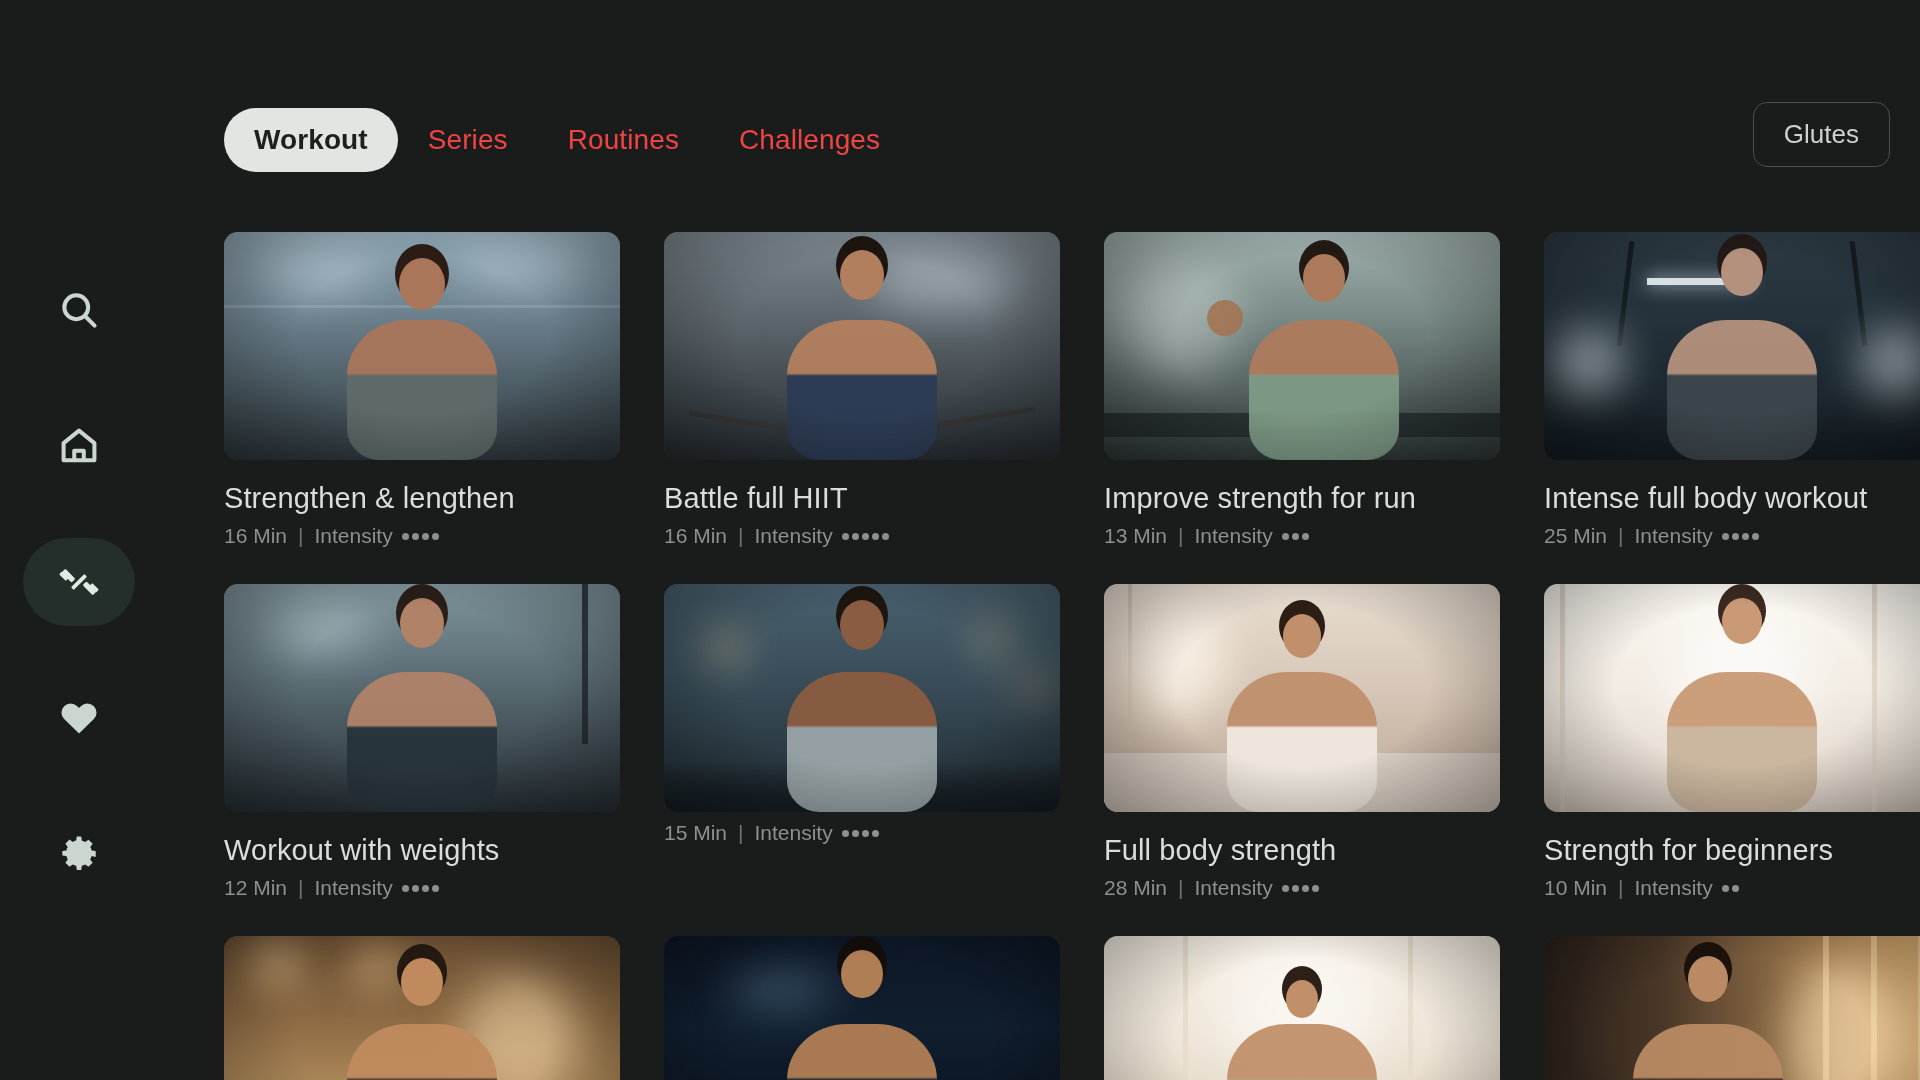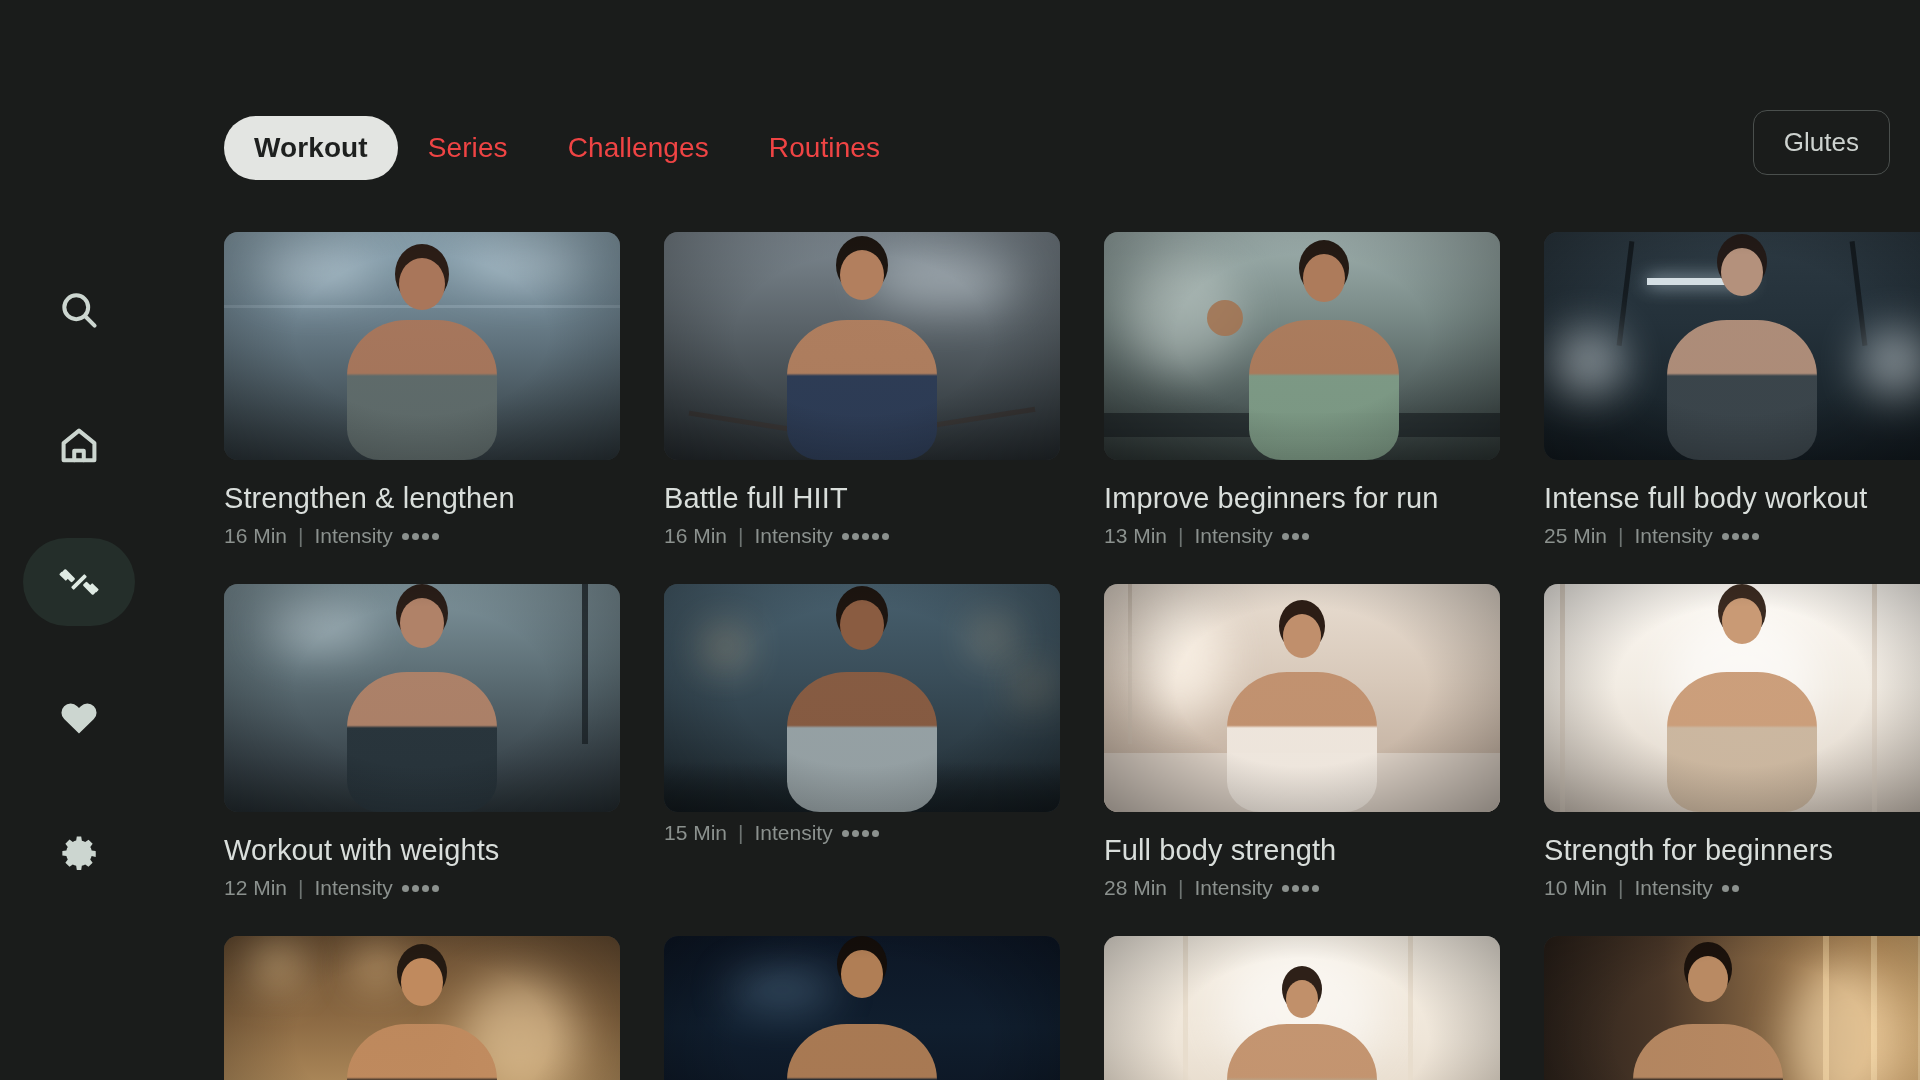--- a/index.html
+++ b/index.html
@@ -22,21 +22,21 @@
     display:flex; align-items:center; justify-content:center;
   }
   .nav-item.active { background:#242e2a; }
   .nav-item svg { display:block; }
   .ico-stroke { fill:none; stroke:#ccd6d0; stroke-width:2.2; stroke-linecap:round; stroke-linejoin:round; }
   .ico-fill { fill:#ccd6d0; }
   .nav-item.active .ico-fill { fill:#dfeae3; }
 
   
   #header {
-    position:absolute; left:158px; top:12px; right:0; height:200px;
+    position:absolute; left:158px; top:4px; right:0; height:200px;
   }
   #tabs {
     position:absolute; left:66px; top:104px;
     display:flex; align-items:center; gap:0;
   }
   .tab {
     font-size:28px; color:#ef4444; letter-spacing:.1px;
     padding:16px 30px; border-radius:999px; white-space:nowrap;
     background:transparent;
   }
@@ -140,22 +140,22 @@
           <path class="ico-fill" d="M12 8.3A3.7 3.7 0 1 0 12 15.7 3.7 3.7 0 0 0 12 8.3zm9.1 5.3.05-1.6-.05-1.6-2.2-.35a7.2 7.2 0 0 0-.75-1.82l1.3-1.8-2.26-2.26-1.8 1.3a7.2 7.2 0 0 0-1.82-.75L13.2 2.5h-2.4l-.35 2.2a7.2 7.2 0 0 0-1.82.75l-1.8-1.3L4.57 6.41l1.3 1.8a7.2 7.2 0 0 0-.75 1.82l-2.2.35v2.4l2.2.35c.17.64.42 1.25.75 1.82l-1.3 1.8 2.26 2.26 1.8-1.3c.57.33 1.18.58 1.82.75l.35 2.2h2.4l.35-2.2a7.2 7.2 0 0 0 1.82-.75l1.8 1.3 2.26-2.26-1.3-1.8c.33-.57.58-1.18.75-1.82z"></path>
         </svg>
       </span>
     </div>
   </nav>
 
   <header id="header">
     <div id="tabs">
       <div class="tab active">Workout</div>
       <div class="tab">Series</div>
+      <div class="tab">Routines</div>
       <div class="tab">Challenges</div>
-      <div class="tab">Routines</div>
     </div>
 
     <div id="header-actions">
       <div class="pill-btn">Glutes</div>
     </div>
   </header>
 
   <section id="grid">
       <div class="card">
         <div class="card-img">
@@ -213,21 +213,21 @@
           <div class="ph">
             <div class="bg" style="background: linear-gradient(rgb(159, 176, 174) 0%, rgb(123, 140, 137) 35%, rgb(77, 90, 89) 75%, rgb(47, 56, 55) 100%);"></div>
             <div class="glow" style="position: absolute; left: 4%; top: 10%; width: 120px; height: 120px; background: rgb(231, 238, 234); opacity: 0.35;"></div>
             <div class="bar" style="position: absolute; left: 0px; bottom: 10%; width: 100%; height: 24px; background: rgb(32, 39, 42); opacity: 0.75;"></div>
             <div class="bar" style="position: absolute; left: 26%; top: 30%; width: 36px; height: 36px; background: rgb(163, 114, 79); border-radius: 50%; opacity: 0.85;"></div>
             <div class="torso" style="bottom: 0px; width: 150px; height: 140px; margin-left: 22px; background: linear-gradient(rgb(173, 123, 91) 0%, rgb(173, 123, 91) 38%, rgb(126, 155, 134) 40%, rgb(126, 155, 134) 100%); opacity: 0.95;"></div>
             <div class="head" style="top: 22px; width: 42px; height: 48px; margin-left: 22px; background: rgb(173, 123, 91); box-shadow: rgb(36, 26, 20) 0px -10px 0px 4px;"></div>
             <div style="position: absolute; inset: 0px; background: radial-gradient(at 50% 45%, rgba(0, 0, 0, 0) 45%, rgba(0, 0, 0, 0.38) 100%);"></div>
           </div>
         </div>
-        <div class="card-title">Improve beginners for run</div>
+        <div class="card-title">Improve strength for run</div>
         <div class="card-meta">
           <span>13 Min</span>
           <span class="meta-sep">|</span>
           <span>Intensity</span>
           <span class="dots">
             <i></i>
             <i></i>
             <i></i>
           </span>
         </div>

